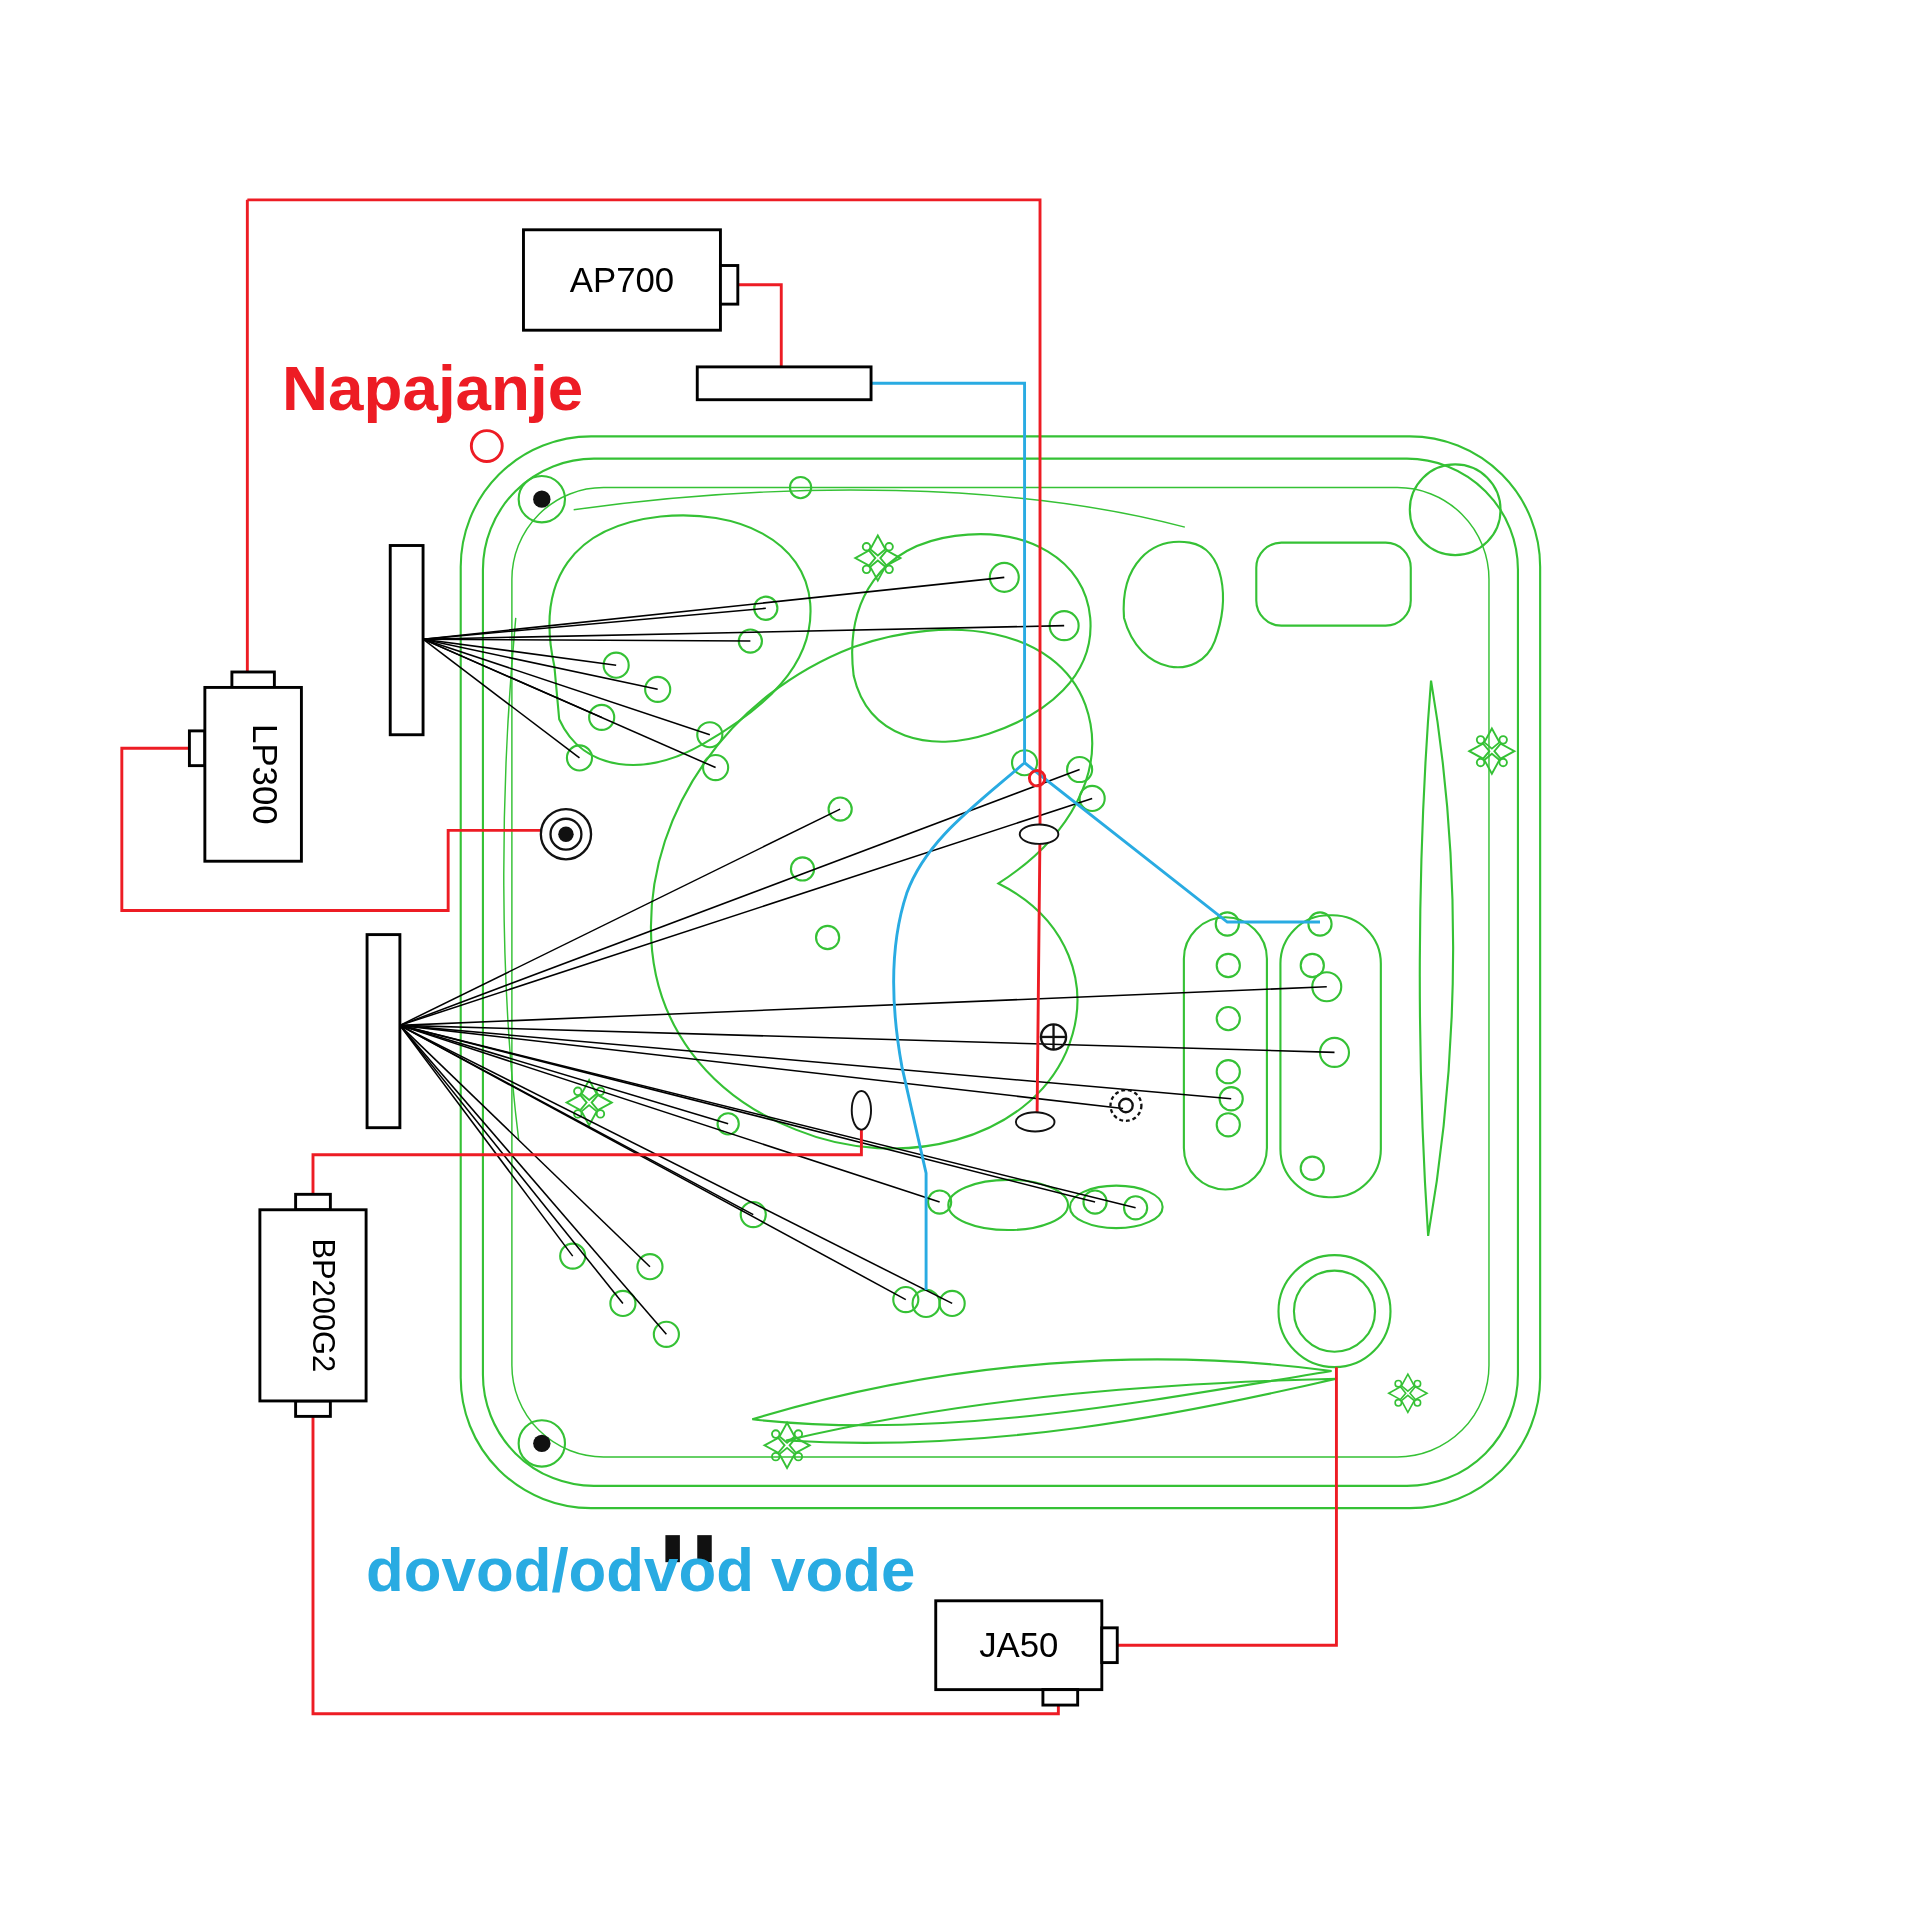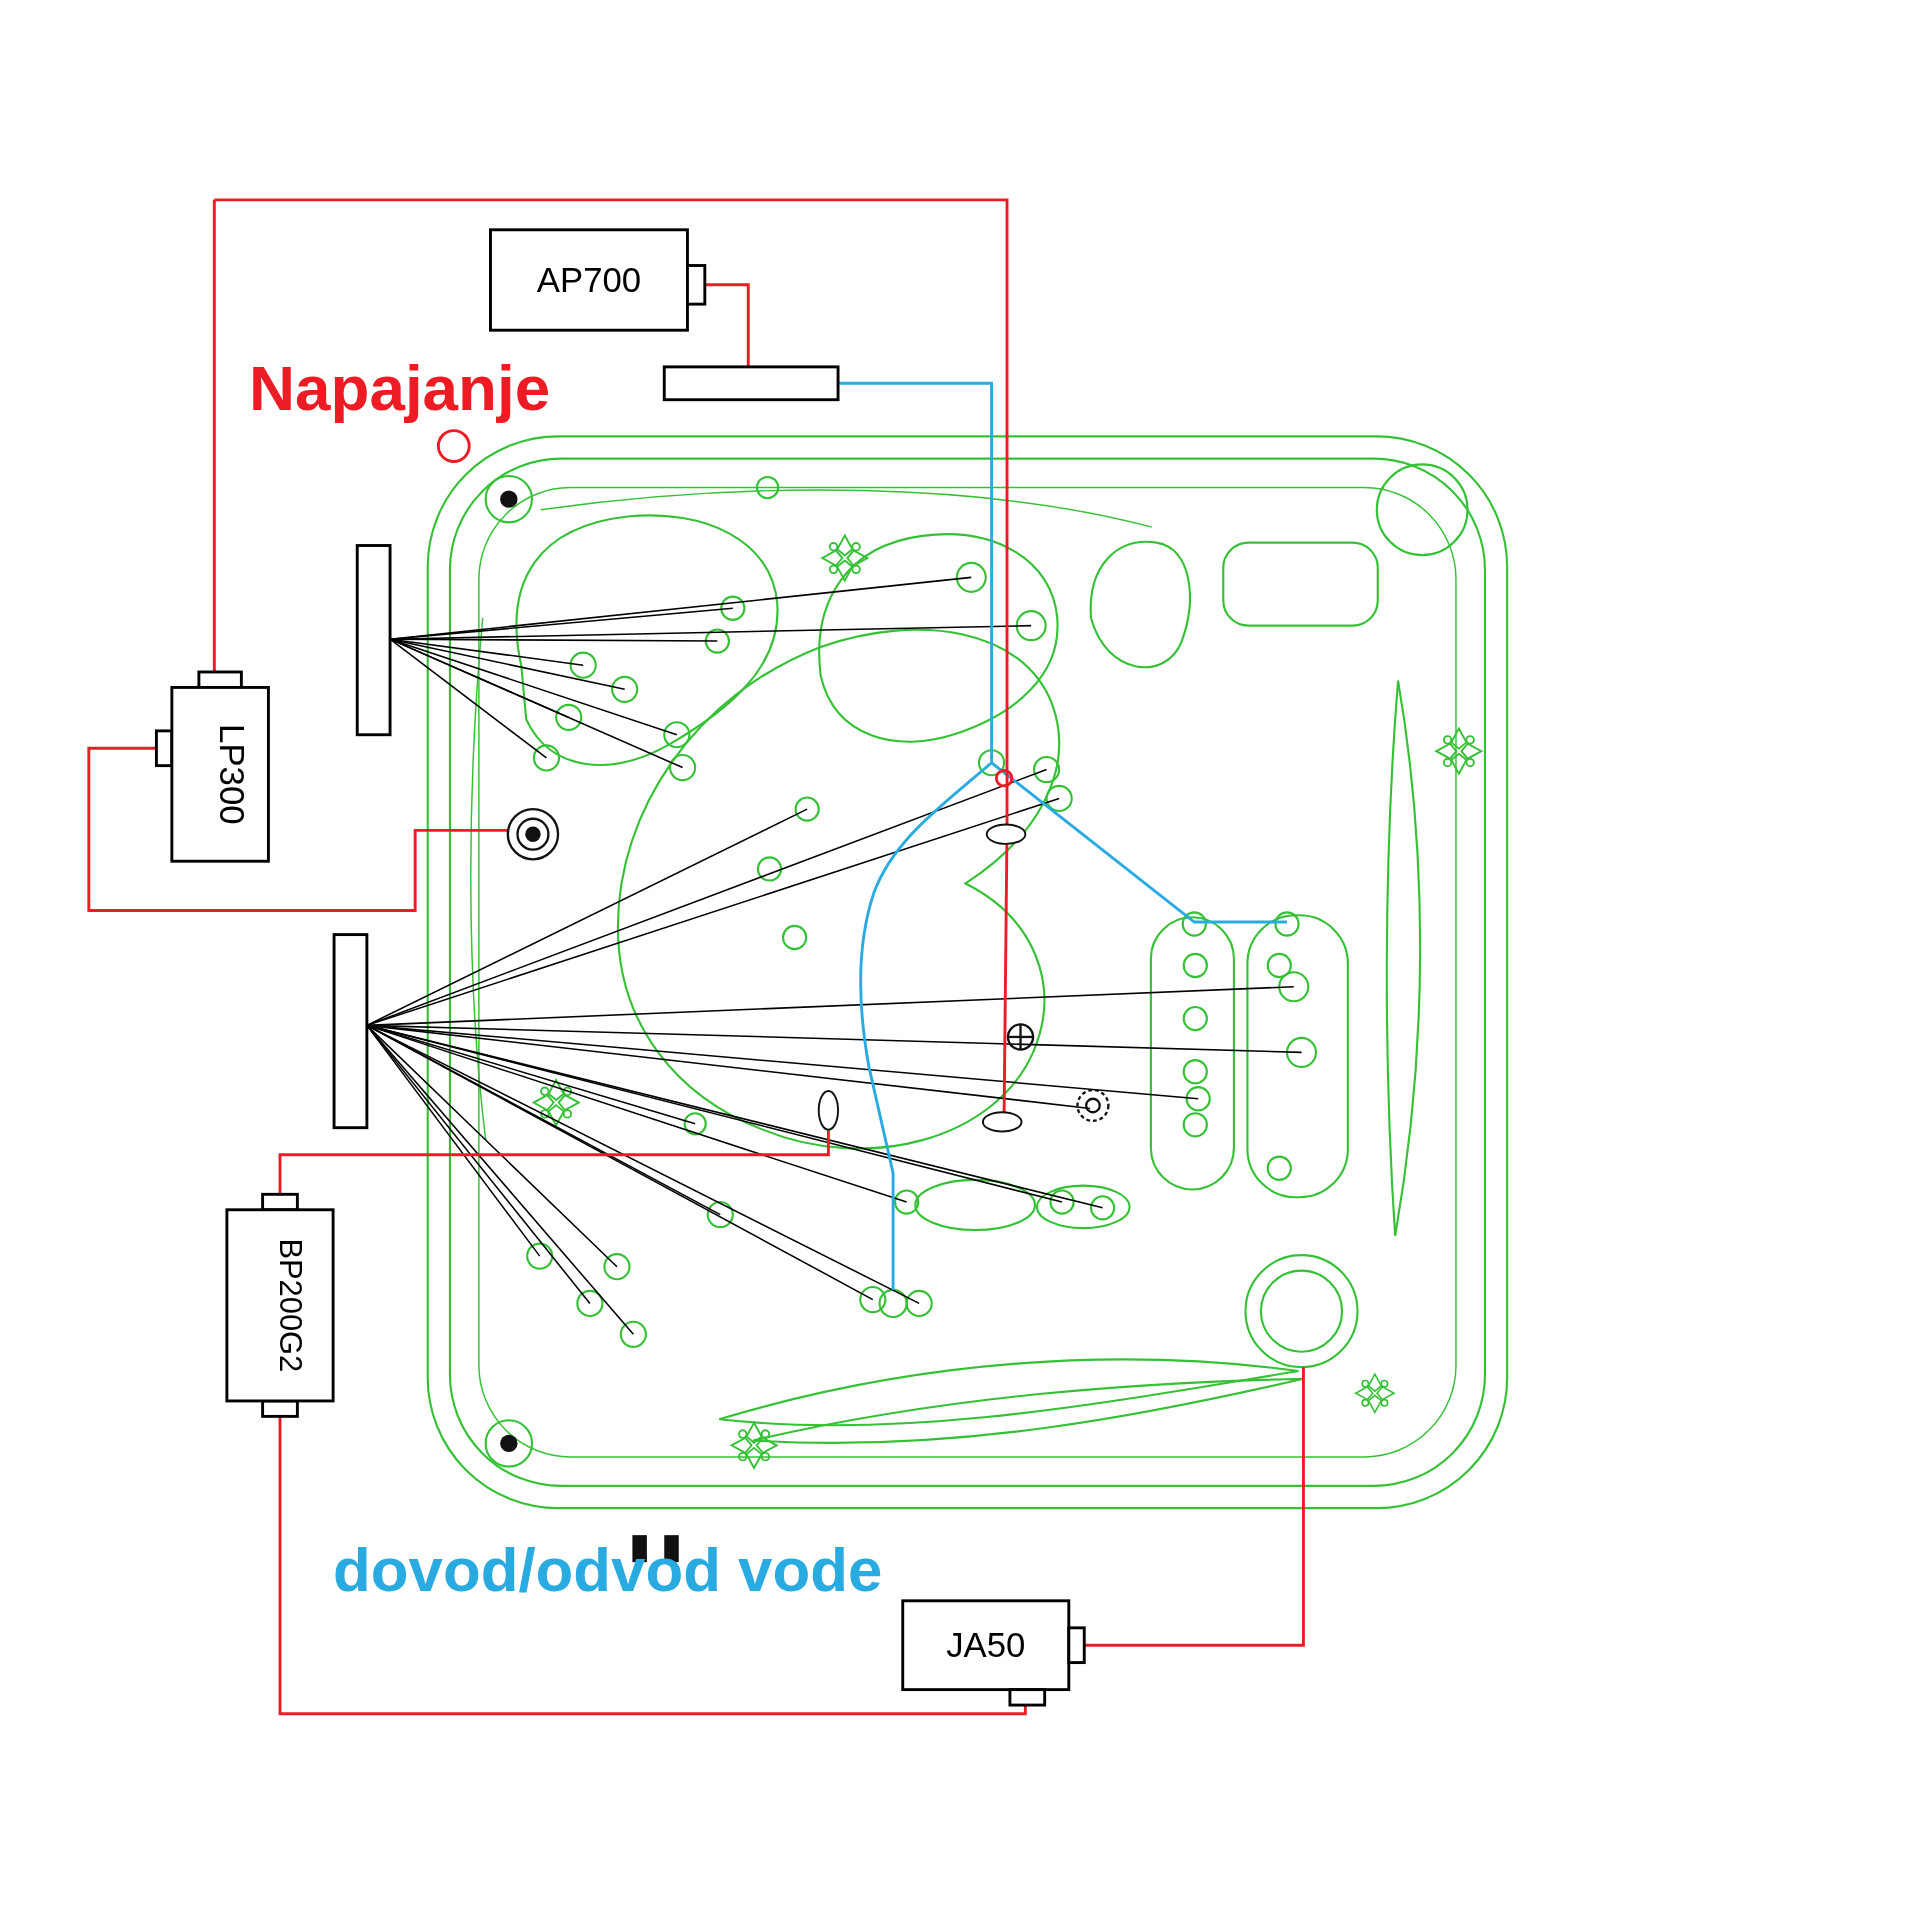--- a/index.html
+++ b/index.html
@@ -1,16 +1,16 @@
 <!DOCTYPE html>
 <html style="--c-power-wire: #ed1c24; --c-water-wire: #29abe2; --c-tub-outline: #35c135; --c-signal-wire: #000000; --c-component-stroke: #000000; --c-background: #ffffff;"><head>
 <meta charset="utf-8">
 <style>
   html,body{margin:0;padding:0;background:#fff;}
-  .canvas{width:1570px;height:1931px;position:relative;background:var(--c-background,#fff);font-family:"Liberation Sans",sans-serif;}
+  .canvas{width:1570px;height:1931px;position:relative;background:var(--c-background,#fff);font-family:"Liberation Sans",sans-serif;margin-left:33px;}
   svg{display:block;}
   .power{stroke:var(--c-power-wire,#ed1c24);fill:none;stroke-width:3;}
   .water{stroke:var(--c-water-wire,#29abe2);fill:none;stroke-width:3;}
   .green{stroke:var(--c-tub-outline,#35c135);fill:none;stroke-width:2.2;}
   .green-thin{stroke:var(--c-tub-outline,#35c135);fill:none;stroke-width:1.5;}
   .sig{stroke:var(--c-signal-wire,#000);fill:none;stroke-width:1.6;}
   .box{fill:#fff;stroke:var(--c-component-stroke,#000);stroke-width:3;}
   .blk{stroke:#111;fill:none;stroke-width:2.4;}
   .blkfill{fill:#111;stroke:none;}
   .fit{fill:#fff;stroke:#111;stroke-width:2;}

